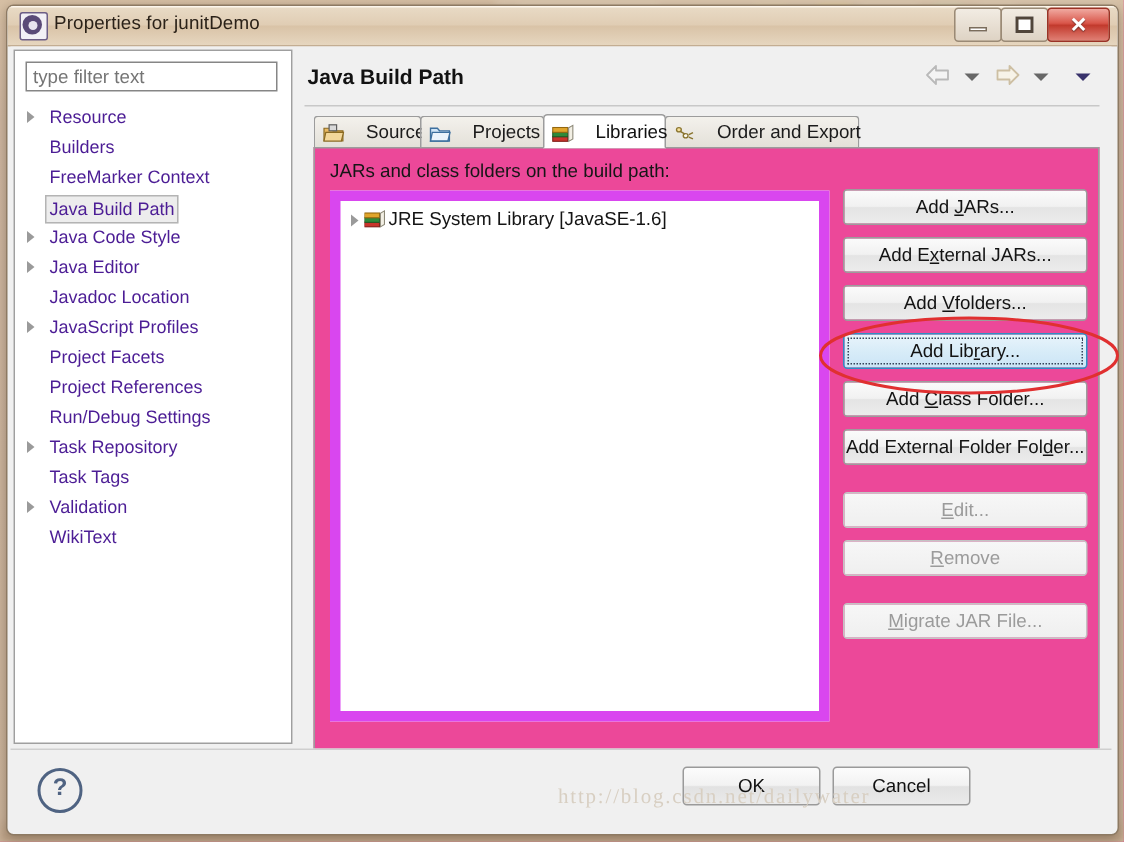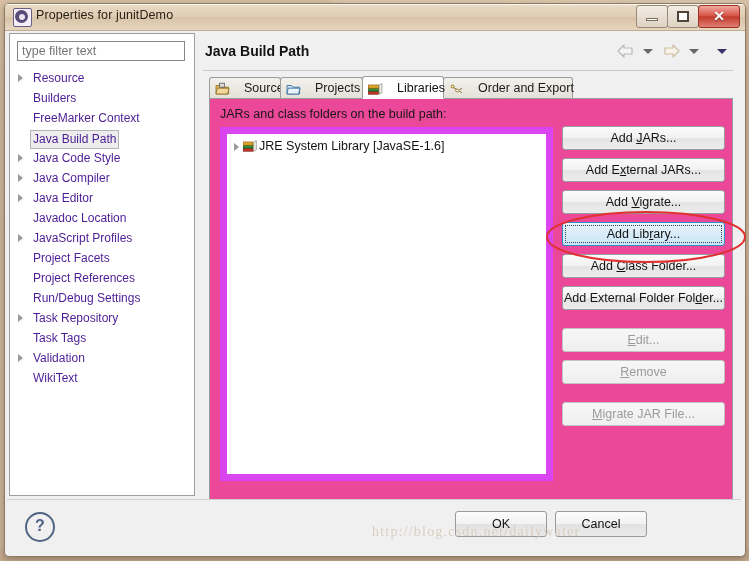--- a/index.html
+++ b/index.html
@@ -181,21 +181,20 @@
   <div id="dlgbody">
 
     <div id="leftpane">
       <input id="filter-input" type="text" placeholder="type filter text" style="">
       <div id="tree">
           <div class="tnode"><span class="arrow"></span><span class="lbl">Resource</span></div>
           <div class="tnode"><span class="lbl">Builders</span></div>
           <div class="tnode"><span class="lbl">FreeMarker Context</span></div>
           <div class="tnode sel"><span class="lbl">Java Build Path</span></div>
           <div class="tnode"><span class="arrow"></span><span class="lbl">Java Code Style</span></div>
-          <div class="tnode"><span class="arrow"></span><span class="lbl">Java Compiler</span></div>
           <div class="tnode"><span class="arrow"></span><span class="lbl">Java Editor</span></div>
           <div class="tnode"><span class="lbl">Javadoc Location</span></div>
           <div class="tnode"><span class="arrow"></span><span class="lbl">JavaScript Profiles</span></div>
           <div class="tnode"><span class="lbl">Project Facets</span></div>
           <div class="tnode"><span class="lbl">Project References</span></div>
           <div class="tnode"><span class="lbl">Run/Debug Settings</span></div>
           <div class="tnode"><span class="arrow"></span><span class="lbl">Task Repository</span></div>
           <div class="tnode"><span class="lbl">Task Tags</span></div>
           <div class="tnode"><span class="arrow"></span><span class="lbl">Validation</span></div>
           <div class="tnode"><span class="lbl">WikiText</span></div>
@@ -262,21 +261,21 @@
                 <path d="M10.6 11.3 L10.6 2.2 L13.3 0.6 L13.3 9.7 Z" fill="#f2efe4" stroke="#8a8675" stroke-width=".7"></path>
               </svg>
             </span>
             <span>JRE System Library [JavaSE-1.6]</span>
           </div>
         </div>
 
         <div id="btncol">
             <div class="pbtn"><span><span>Add </span><u>J</u><span>ARs...</span></span></div>
             <div class="pbtn"><span><span>Add E</span><u>x</u><span>ternal JARs...</span></span></div>
-            <div class="pbtn"><span><span>Add </span><u>V</u><span>igrate...</span></span></div>
+            <div class="pbtn"><span><span>Add </span><u>V</u><span>folders...</span></span></div>
             <div class="pbtn focused"><span><span>Add Lib</span><u>r</u><span>ary...</span></span><span class="focusring"></span></div>
             <div class="pbtn"><span><span>Add </span><u>C</u><span>lass Folder...</span></span></div>
             <div class="pbtn"><span><span>Add External Folder Fol</span><u>d</u><span>er...</span></span></div>
             <div class="gap"></div>
             <div class="pbtn disabled"><span><span></span><u>E</u><span>dit...</span></span></div>
             <div class="pbtn disabled"><span><span></span><u>R</u><span>emove</span></span></div>
             <div class="gap"></div>
             <div class="pbtn disabled"><span><span></span><u>M</u><span>igrate JAR File...</span></span></div>
           </div>
       </div>

